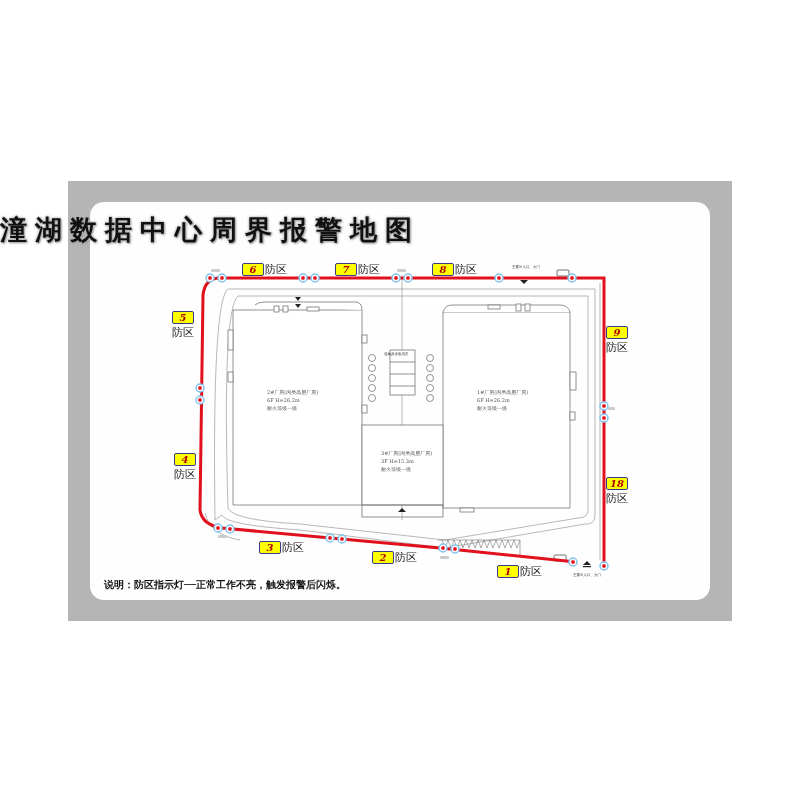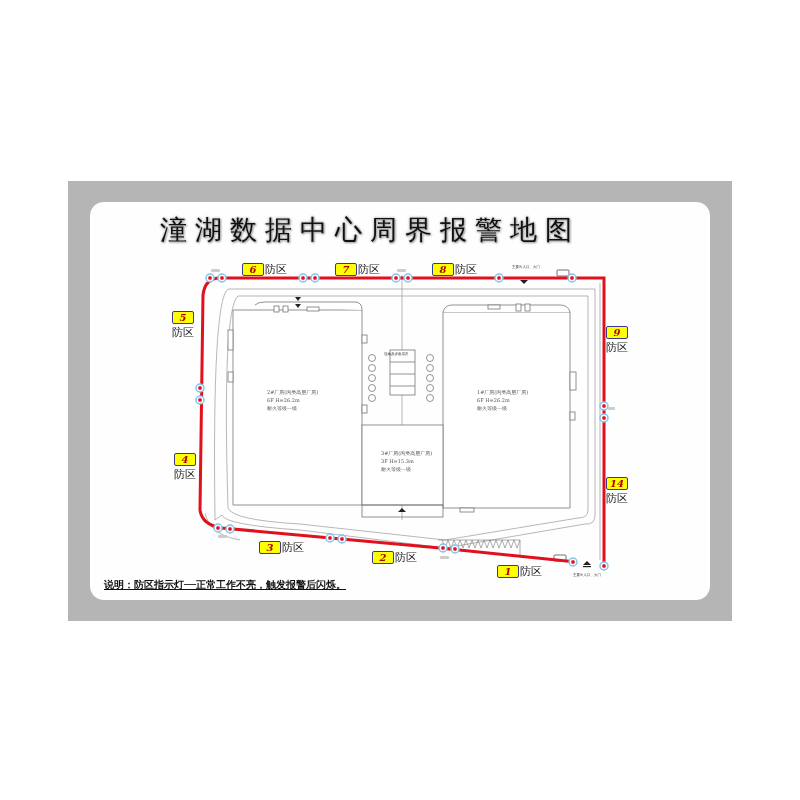--- a/index.html
+++ b/index.html
@@ -1,28 +1,28 @@
 <!DOCTYPE html>
 <html><head>
 <meta charset="utf-8">
 <style>
   html, body { margin:0; padding:0; width:800px; height:800px; background:#ffffff; overflow:hidden; }
   body { font-family: "DejaVu Sans", sans-serif; position:relative; }
   .frame { position:absolute; left:68px; top:181px; width:664px; height:440px; background:#b5b5b5; }
   .panel { position:absolute; left:90px; top:202px; width:620px; height:398px; background:#fefefe; border-radius:14px; }
-  .title { position:absolute; left:0; top:212px; width:740px; text-align:center; font-family:"DejaVu Serif", serif; font-size:27px; font-weight:normal; color:#111; letter-spacing:8px;
+  .title { position:absolute; left:0; top:212px; width:740px; font-family:"DejaVu Serif", serif; font-size:27px; font-weight:bold; color:#111; letter-spacing:8px;
     text-shadow: 0 0 2px #bbb, 0 0 3px #aaa, 1px 1px 2px #999; }
   svg.map { position:absolute; left:0; top:0; }
   .zone-label { position:absolute; display:flex; align-items:center; font-size:11px; color:#222; }
   .zone-label.stack { flex-direction:column; align-items:center; }
   .zone-num { display:inline-block; background:#ffff00; border:1.5px solid #3a3a8c; border-radius:2px; width:20px; height:11px; line-height:11px; text-align:center;
     font-family:"DejaVu Serif", serif; font-style:italic; font-weight:bold; font-size:10px; color:#b00000; }
   .zone-text { font-size:11px; color:#222; margin-left:1px;font-family:Liberation Serif, serif; }
   .zone-label.stack .zone-text { margin-left:0; margin-top:1px; }
-  .note { position:absolute; left:104px; top:578px; font-size:10px; color:#111; font-weight:bold;text-decoration:underline; }
+  .note { position:absolute; left:104px; top:578px; font-size:10px; color:#111; font-weight:bold; }
   .bldg-text { position:absolute; font-family:"DejaVu Serif", serif; font-size:5px; color:#555; line-height:8px; white-space:nowrap; }
   .tiny { position:absolute; font-size:3.5px; color:#333; white-space:nowrap; }
 </style>
 </head>
 <body>
 
 <div class="frame"></div>
 <div class="panel"></div>
 
 <div class="title">潼湖数据中心周界报警地图</div>
@@ -174,21 +174,21 @@
 </div>
 <div class="zone-label stack" style="left:174px;top:453px;">
   <span class="zone-num">4</span>
     <span class="zone-text">防区</span>
 </div>
 <div class="zone-label stack" style="left:606px;top:326px;">
   <span class="zone-num">9</span>
     <span class="zone-text">防区</span>
 </div>
 <div class="zone-label stack" style="left:606px;top:477px;">
-  <span class="zone-num">14</span>
+  <span class="zone-num">18</span>
     <span class="zone-text">防区</span>
 </div>
 <div class="zone-label" style="left:259px;top:540px;">
   <span class="zone-num">3</span>
     <span class="zone-text">防区</span>
 </div>
 <div class="zone-label" style="left:372px;top:550px;">
   <span class="zone-num">2</span>
     <span class="zone-text">防区</span>
 </div>

